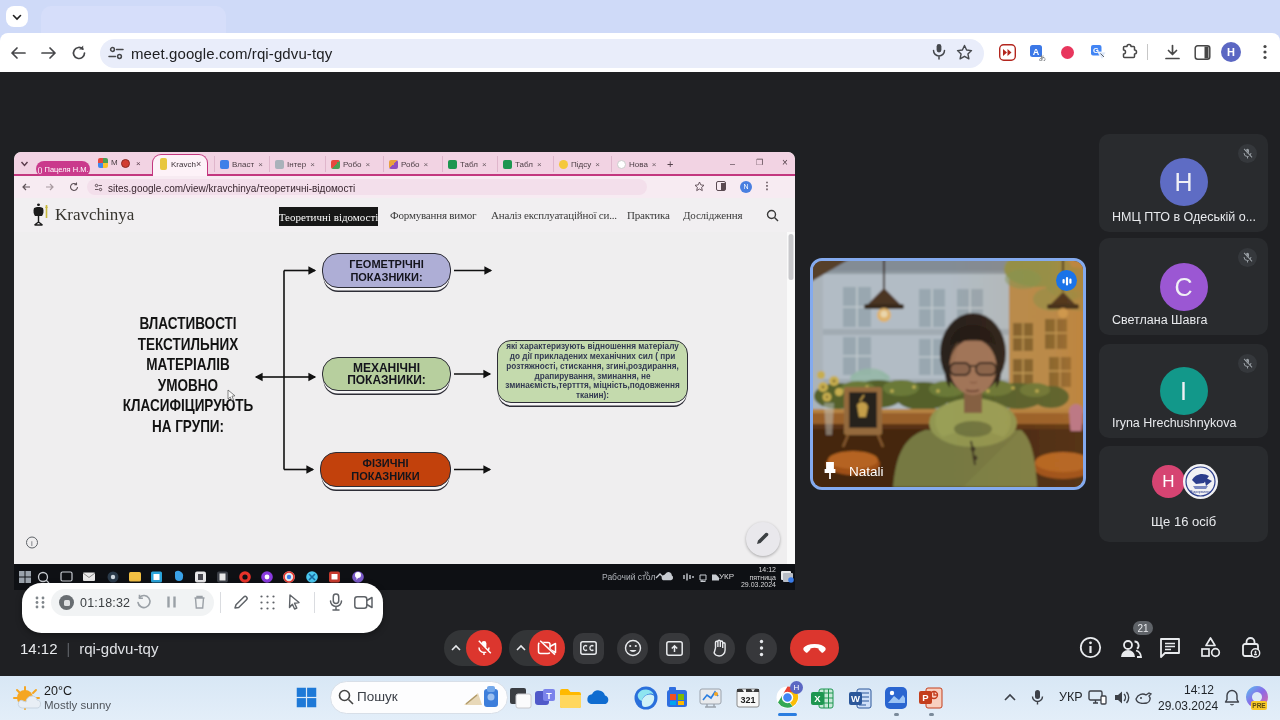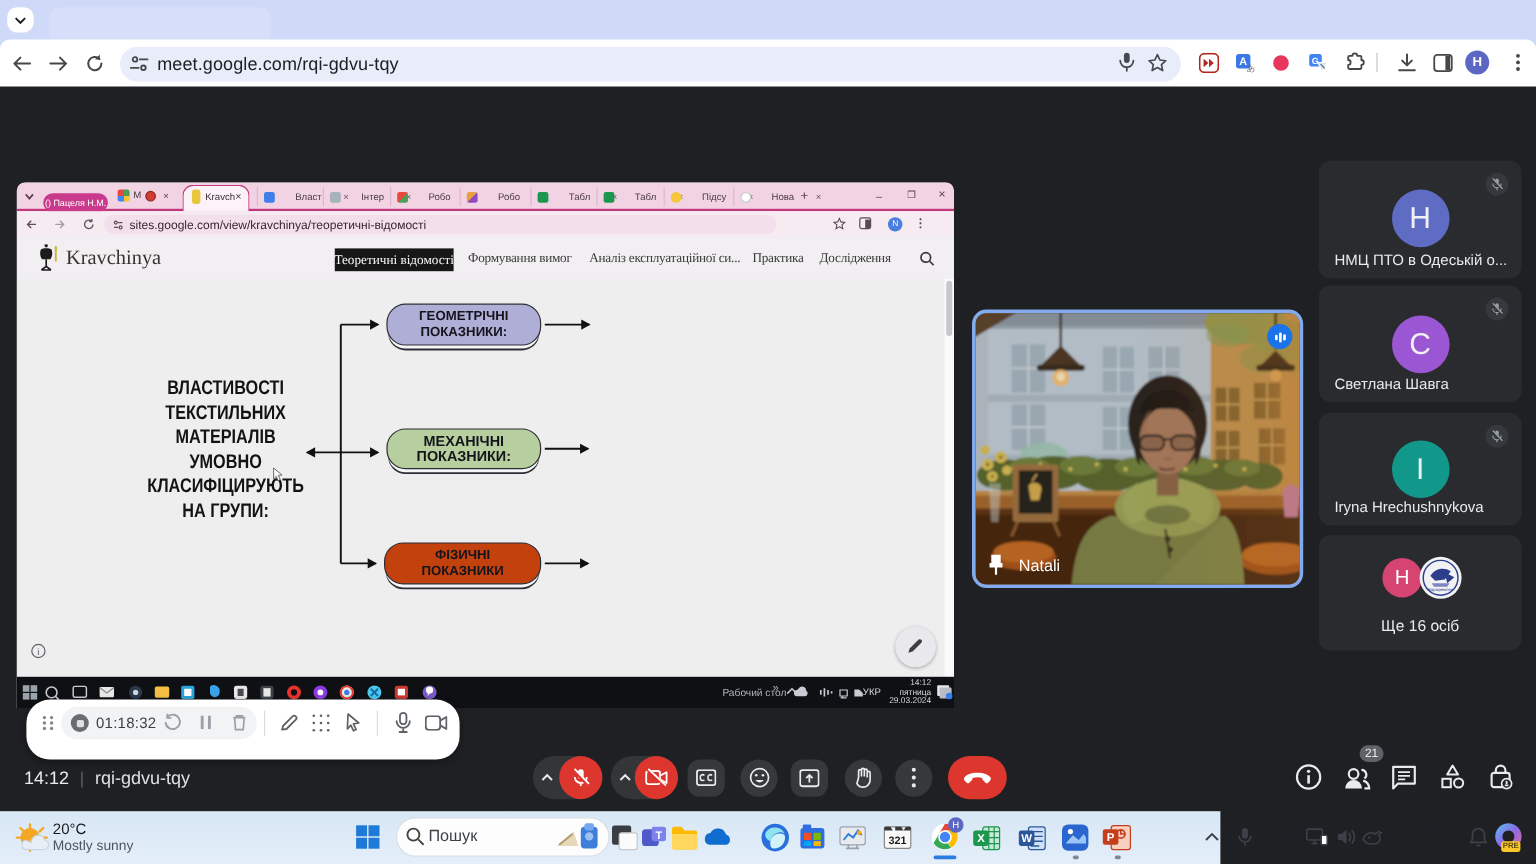--- a/index.html
+++ b/index.html
@@ -10,39 +10,39 @@
 #tabbtn{left:6px;top:6px;width:22px;height:21px;background:#fff;border-radius:8px;display:flex;align-items:center;justify-content:center}
 #ghosttab{left:41px;top:6px;width:185px;height:27px;background:#d6defa;border-radius:10px 10px 0 0}
 #toolbar{left:0;top:33px;width:1280px;height:39px;background:#ffffff;border-radius:8px 8px 0 0}
 #addrpill{left:100px;top:39px;width:884px;height:29px;background:#e9edfa;border-radius:15px}
 #url{left:131px;top:45px;font-size:15px;color:#202124;letter-spacing:.1px}
 
 #banner{left:14px;top:86px;width:1250px;height:34px;background:#2b2d30;border-radius:7px}
 #banner .txt{position:absolute;left:61px;top:9px;font-size:15px;color:#e8eaed;font-weight:500}
 
 #sharewin{left:14px;top:152px;width:781px;height:438px;background:#efeeee;border-radius:7px 7px 0 0;overflow:hidden}
-.tab{position:absolute;top:4px;height:16px;display:flex;align-items:center;gap:17px;font-size:8px;color:#4a3c43;border-left:1px solid #dfb6cc;padding-left:5px;white-space:nowrap}
+.tab{position:absolute;top:4px;height:16px;display:flex;align-items:center;gap:3px;font-size:8px;color:#4a3c43;border-left:1px solid #dfb6cc;padding-left:5px;white-space:nowrap}
 .tab i{font-style:normal;color:#6a5a62;margin-left:1px}
 .fv{display:inline-block;width:9px;height:9px;border-radius:2px;flex:none}
 .nav1{top:57px;font-family:"Liberation Serif",serif;font-size:11px;color:#3c3c3c;letter-spacing:-0.2px;white-space:nowrap}
 #content{background-image:radial-gradient(#d9d8da 0.9px,transparent 1px);background-size:7px 7px}
 .dbox{position:absolute;border:1.6px solid #2d2d36;border-radius:16px;box-shadow:0 4px 0 -1.5px #f7f6f7,0 5.5px 0 -1.5px #2d2d36;display:flex;align-items:center;justify-content:center;text-align:center;font-weight:bold;color:#14141c}
 .desc{position:absolute;border:1.4px solid #2d2d36;border-radius:14px;box-shadow:0 4px 0 -1.5px #f7f6f7,0 5.5px 0 -1.5px #2d2d36;display:flex;align-items:center;justify-content:center;text-align:center;font-weight:bold;color:#333a52}
 
 #vtile{left:810px;top:258px;width:276px;height:232px;border:3px solid #84aaee;border-radius:12px;overflow:hidden;background:#6b4a2e}
 #vname{left:849px;top:464px;font-size:13.5px;color:#fff;font-weight:500}
 
 .ptile{left:1099px;width:169px;background:#292b2e;border-radius:10px}
 .pname{position:absolute;left:13px;bottom:8px;font-size:12.5px;color:#e8eaed;white-space:nowrap}
 .avatar{position:absolute;left:60.5px;border-radius:50%;width:48px;height:48px;display:flex;align-items:center;justify-content:center;font-size:25px;color:#f0f0f5;font-weight:400}
 .micoff{position:absolute;right:11px;top:10px;width:19px;height:19px;border-radius:50%;background:#35383c;display:flex;align-items:center;justify-content:center}
 
 #bottombar{left:0;top:624px;width:1280px;height:52px}
 
-#taskbar{left:0;top:676px;width:1017px;height:44px;background:linear-gradient(180deg,#d8e7f5 0%,#e3eef9 100%)}
+#taskbar{left:0;top:676px;width:1280px;height:44px;background:linear-gradient(180deg,#d8e7f5 0%,#e3eef9 100%)}
 </style></head>
 <body>
 <div id="root">
   <div class="abs" id="tabstrip"></div>
   <div class="abs" id="tabbtn">
       <svg width="12" height="12" viewBox="0 0 12 12">
         <path d="M2.5 4.5 L6 8 L9.5 4.5" stroke="#1f1f1f" stroke-width="1.6" fill="none" stroke-linecap="round"></path>
       </svg>
     </div>
   <div class="abs" id="ghosttab"></div>
@@ -214,20 +214,21 @@
         <circle cx="5.5" cy="5.5" r="4" stroke="#3a3a3a" stroke-width="1.4" fill="none"></circle>
         <path d="M8.5 8.5 L12 12" stroke="#3a3a3a" stroke-width="1.4"></path>
       </svg>
 
     <div class="abs" id="content" style="left:0;top:80px;width:781px;height:332px;background:#efeeef"></div>
     <div class="abs" id="diagram" style="left:0;top:80px;width:781px;height:332px">
       <div class="abs" style="left:94px;top:81px;width:160px;text-align:center;font-weight:bold;font-size:16.5px;line-height:20.6px;color:#131313;transform:scaleX(0.82);white-space:nowrap">ВЛАСТИВОСТІ<br>ТЕКСТИЛЬНИХ<br>МАТЕРІАЛІВ<br>УМОВНО<br>КЛАСИФІЦИРУЮТЬ<br>НА ГРУПИ:</div>
       <div class="dbox" style="left:308px;top:21px;width:129px;height:35px;background:#aeaed6;font-size:11px;line-height:12.5px">ГЕОМЕТРІЧНІ<br>ПОКАЗНИКИ:</div>
       <div class="dbox" style="left:308px;top:125px;width:129px;height:34px;background:#b7cf9e;font-size:12px;line-height:12.5px">МЕХАНІЧНІ<br>ПОКАЗНИКИ:</div>
       <div class="dbox" style="left:306px;top:220px;width:131px;height:35px;background:#c2410c;font-size:11px;line-height:12.5px">ФІЗИЧНІ<br>ПОКАЗНИКИ</div>
+      <div class="desc" style="left:483px;top:108px;width:191px;height:63px;background:#c4daad;font-size:8.2px;line-height:9.8px;padding:2px 5px">які характеризують відношення матеріалу до дії прикладених механічних сил ( при розтяжності, стискання, згині,роздирання, драпирування, зминання, не зминаємість,тертття, міцність,подовження тканин):</div>
       <svg class="abs" style="left:0;top:0" width="781" height="332" viewBox="0 0 781 332">
         <defs>
             <marker id="ah" viewBox="0 0 8 8" refX="6" refY="4" markerWidth="6" markerHeight="6" orient="auto-start-reverse">
               <path d="M0.5 0.5 L7 4 L0.5 7.5 Z" fill="#111"></path>
             </marker>
           </defs>
         <g stroke="#111" stroke-width="1.6" fill="none">
           <path d="M270 38.5 V237.5"></path>
           <path d="M270 145 H242" marker-end="url(#ah)"></path>
           <path d="M270 38.5 H301" marker-end="url(#ah)"></path>

